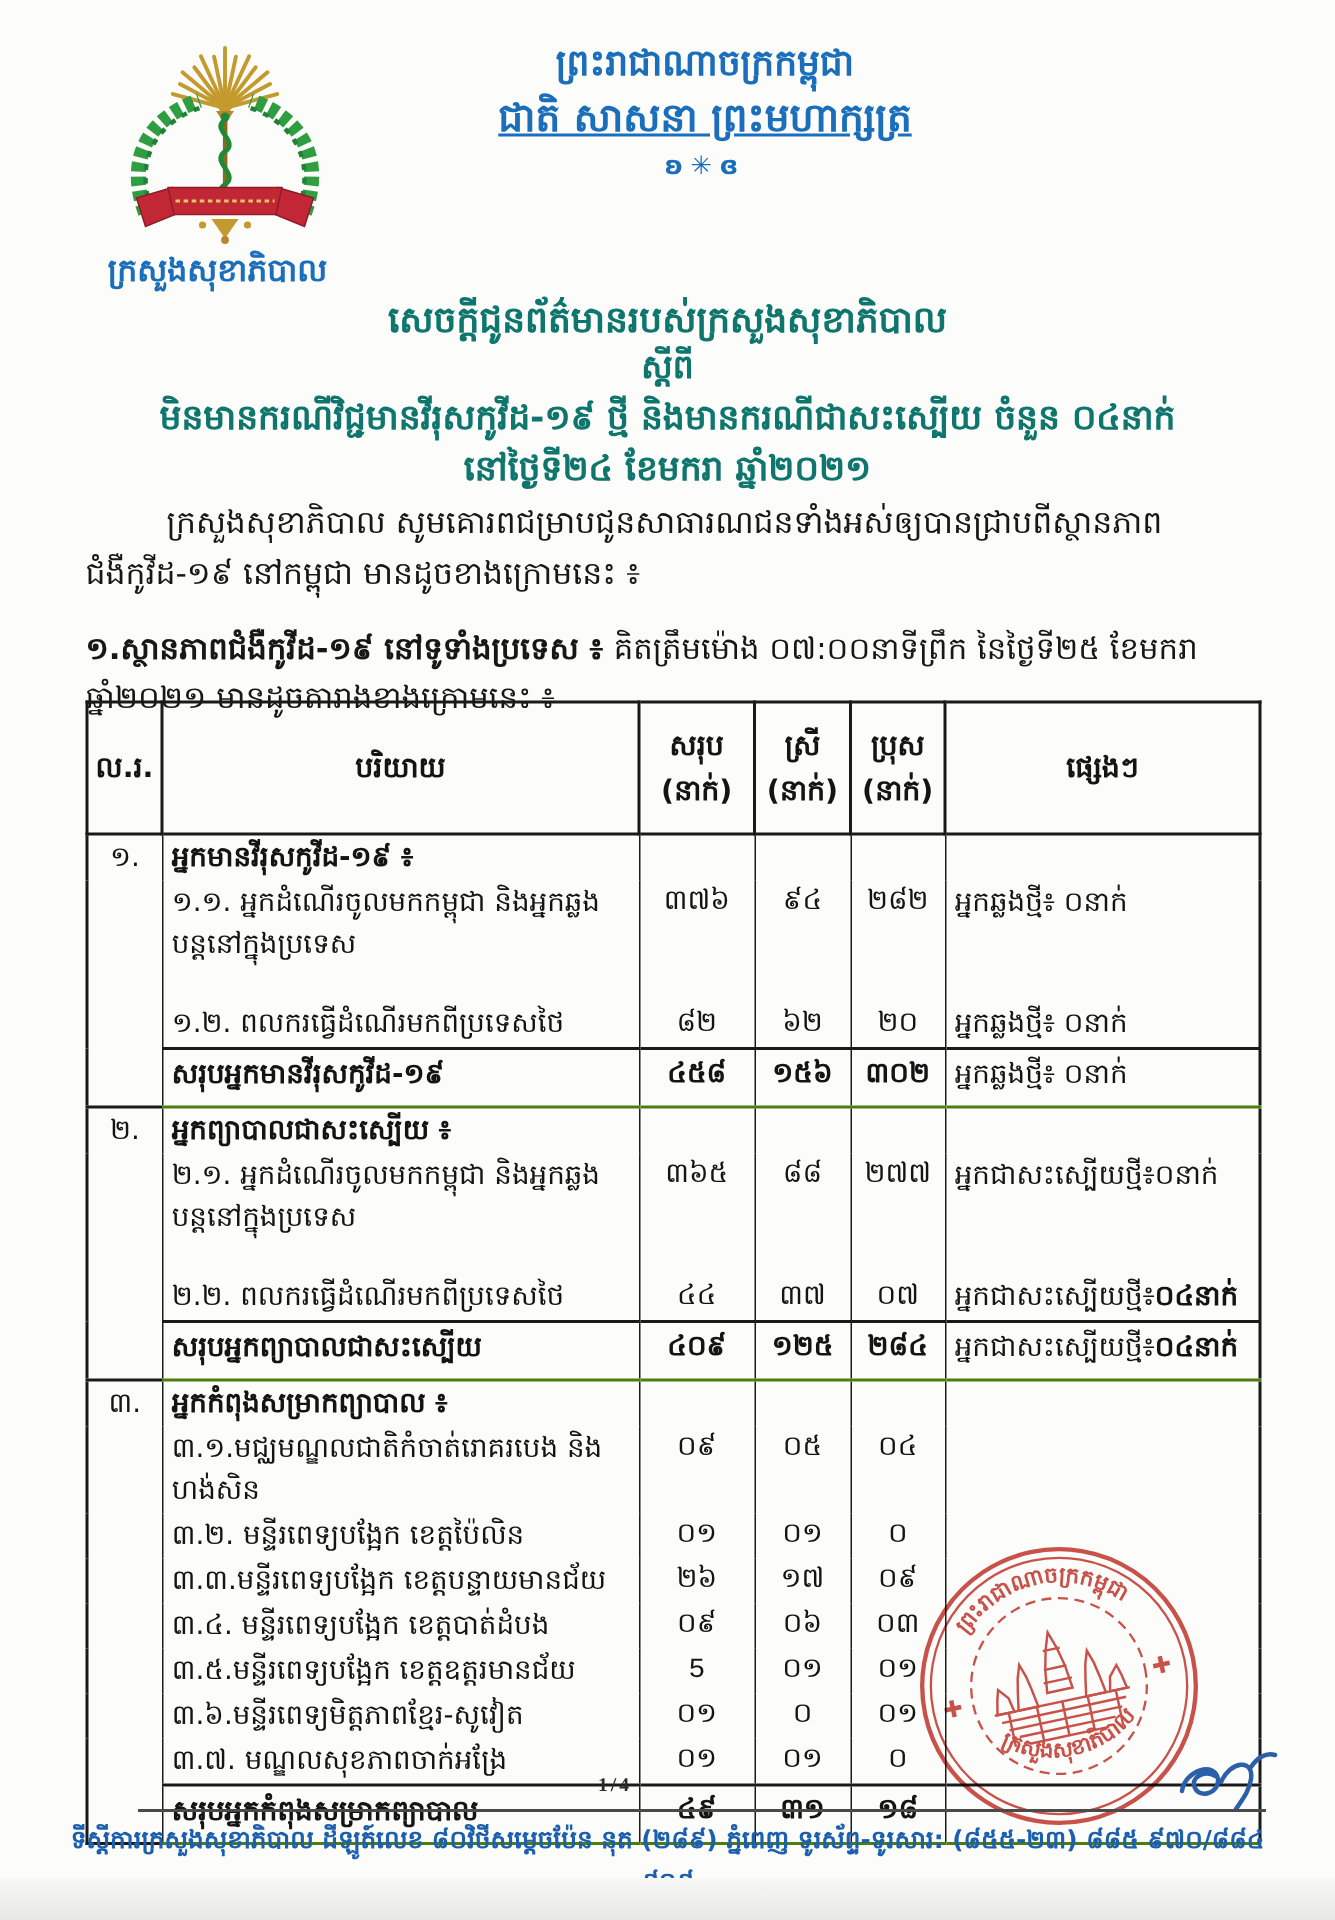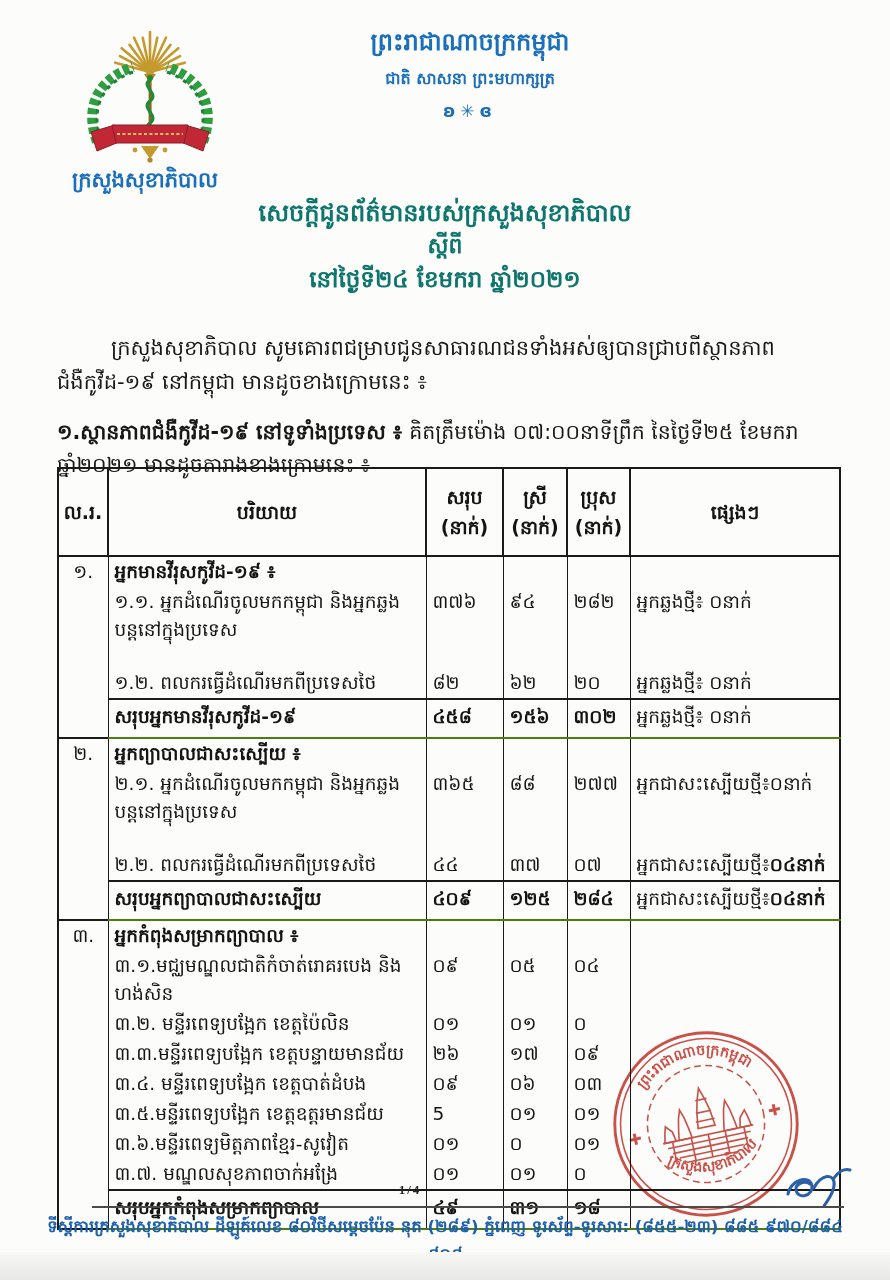--- a/index.html
+++ b/index.html
@@ -13,21 +13,21 @@
   .logo-wrap{position:absolute;left:55px;top:22px;width:190px;height:144px;}
   .ministry-label{
     position:absolute;left:28px;top:166px;width:234px;text-align:center;
     font-weight:bold;font-size:21px;color:#1b6fba;
   }
   .kingdom-block{
     position:absolute;left:285px;top:24px;width:370px;text-align:center;
     color:#1b6fba;font-weight:bold;
   }
   .kingdom-line{font-size:24px;line-height:36px;}
-  .motto-line{font-size:16px;line-height:38px;}
+  .motto-line{font-size:26px;line-height:38px;text-decoration:underline;}
   .ornament{font-size:17px;letter-spacing:5px;line-height:26px;color:#1b6fba;}
   
   .title-block{
     position:absolute;left:45px;top:196px;width:800px;text-align:center;
     color:#0f766e;font-weight:bold;
   }
   .title-l1{font-size:24px;line-height:34px;}
   .title-l2{font-size:22px;line-height:32px;}
   .title-l3{font-size:23px;line-height:34px;}
   .title-l4{font-size:23px;line-height:34px;}
@@ -57,21 +57,21 @@
     border-top:none;border-bottom:none;
     vertical-align:top;line-height:28px;padding:1px 6px;
   }
   tr.section-start td{border-top:2px solid #1a1a1a;}
   tr.summary td{border-top:2.4px solid #1a1a1a;border-bottom:2px solid #4d7c0f;
     font-weight:bold;height:33px;padding-top:3px;}
   tr.summary td.cell-note{font-weight:normal;}
   td.cell-no{text-align:center;padding-top:4px;}
   td.cell-desc{padding-left:9px;}
   td.section-title{font-weight:bold;padding-top:4px;}
-  td.cell-num{text-align:left;padding-right:11px;}
+  td.cell-num{text-align:center;padding-right:11px;font-family:Liberation Mono, monospace;}
   td.cell-note{padding-left:8px;}
   tr.gap-below td{padding-bottom:24px;}
   .note-bold{font-weight:bold;}
   
   .stamp{position:absolute;left:610px;top:1028px;width:192px;height:192px;
     opacity:.88;mix-blend-mode:multiply;}
   .signature{position:absolute;left:780px;top:1160px;width:78px;height:52px;}
   
   .page-number{
     position:absolute;left:300px;top:1182px;width:220px;text-align:center;
@@ -139,20 +139,21 @@
 
   <div class="kingdom-block">
     <div class="kingdom-line">ព្រះរាជាណាចក្រកម្ពុជា</div>
     <div class="motto-line">ជាតិ សាសនា ព្រះមហាក្សត្រ</div>
     <div class="ornament">ʚ✳ɞ</div>
   </div>
 
   <div class="title-block">
     <div class="title-l1">សេចក្តីជូនព័ត៌មានរបស់ក្រសួងសុខាភិបាល</div>
     <div class="title-l2">ស្តីពី</div>
+    <div class="title-l3">មិនមានករណីវិជ្ជមានវីរុសកូវីដ-១៩ ថ្មី និងមានករណីជាសះស្បើយ ចំនួន ០៤នាក់</div>
     <div class="title-l4">នៅថ្ងៃទី២៤ ខែមករា ឆ្នាំ២០២១</div>
   </div>
 
   <p class="intro-par">ក្រសួងសុខាភិបាល សូមគោរពជម្រាបជូនសាធារណជនទាំងអស់ឲ្យបានជ្រាបពីស្ថានភាពជំងឺកូវីដ-១៩ នៅកម្ពុជា មានដូចខាងក្រោមនេះ ៖</p>
   <p class="sec1-par"><span class="sec1-bold">១.ស្ថានភាពជំងឺកូវីដ-១៩ នៅទូទាំងប្រទេស ៖ </span><span>គិតត្រឹមម៉ោង ០៧:០០នាទីព្រឹក នៃថ្ងៃទី២៥ ខែមករា ឆ្នាំ២០២១ មានដូចតារាងខាងក្រោមនេះ ៖</span></p>
 
   <table class="covid">
     <colgroup>
       <col style="width:50px">
         <col style="width:318px">

